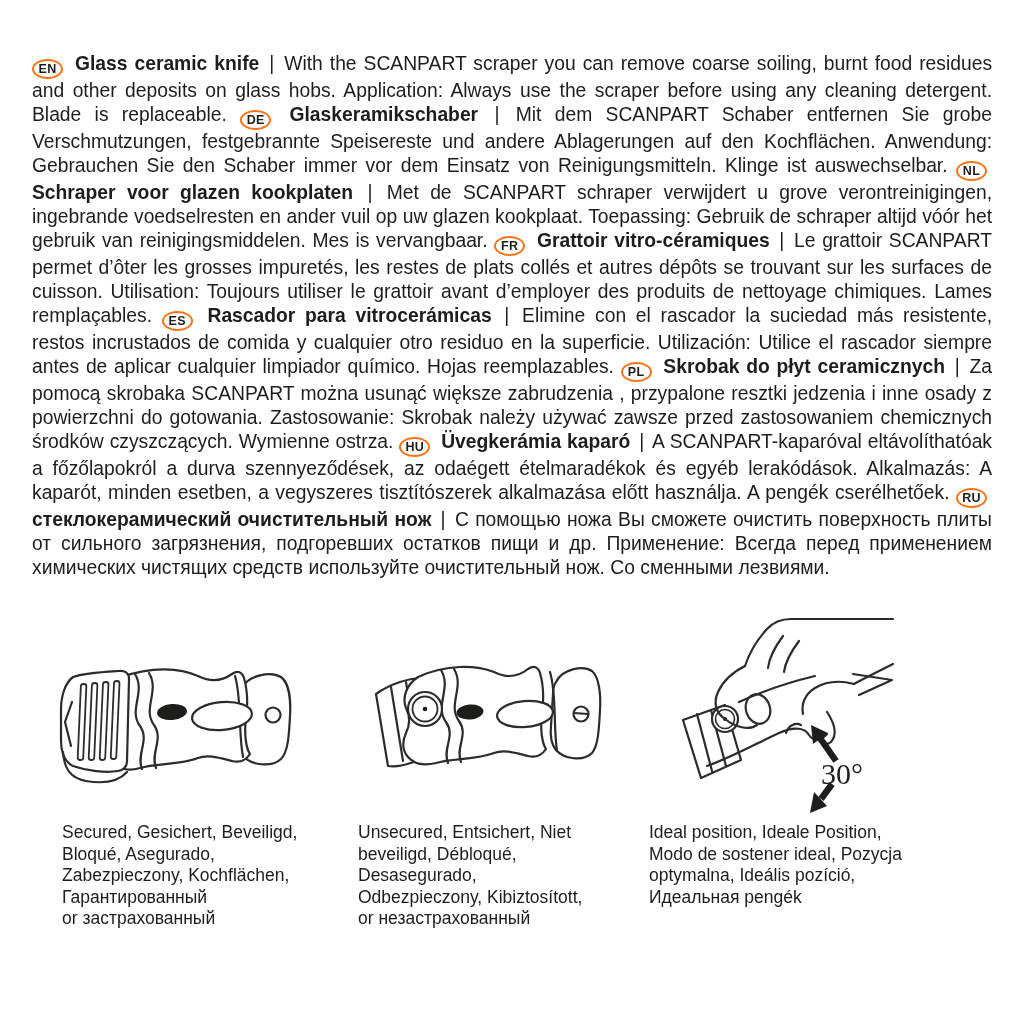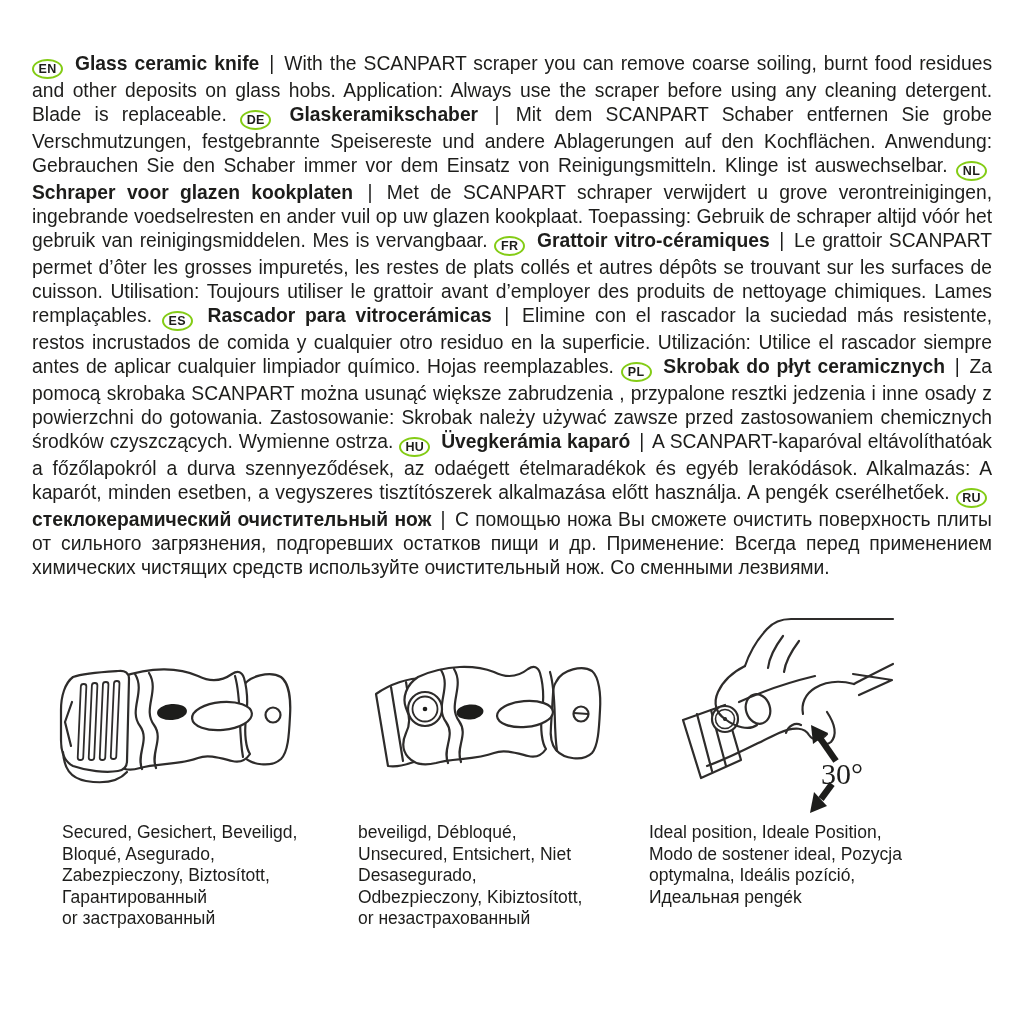--- a/index.html
+++ b/index.html
@@ -1,21 +1,21 @@
 <!DOCTYPE html>
 <html><head>
 <meta charset="utf-8">
 <style>
   html,body{margin:0;padding:0;background:#fff}
   body{width:1024px;height:1024px;position:relative;overflow:hidden;
        font-family:"Liberation Sans",sans-serif;color:#1d1d1b;}
   .intro{position:absolute;left:32px;top:52px;width:960px;margin:0;
          font-size:19.3px;line-height:24px;text-align:justify;}
   .lang-badge{display:inline-block;min-width:31px;height:20px;line-height:17px;
-         border:2px solid #84cc16;border-radius:50%;text-align:center;
+         border:2px solid #f97316;border-radius:50%;text-align:center;
          font-weight:700;font-size:12.5px;letter-spacing:.3px;vertical-align:-3px;
          padding:0 3px;box-sizing:border-box;margin-right:5px;}
   .sec-title{font-weight:700;margin-top:28px;}
   .sep{padding:0 3px;font-weight:400;}
   .caption{position:absolute;font-size:17.5px;line-height:21.5px;color:#1d1d1b;}
   .fig{position:absolute;}
   .ln{fill:none;stroke:#2e2c2b;stroke-width:2.2;stroke-linecap:round;stroke-linejoin:round;}
   .fw{fill:#ffffff;stroke:#2e2c2b;stroke-width:2.2;stroke-linejoin:round;}
   .solid{fill:#1d1d1b;stroke:none;}
   .angle-text{font-family:"Liberation Serif",serif;font-size:30px;fill:#1d1d1b;}
@@ -113,27 +113,27 @@
         <text class="angle-text" x="187" y="182" text-anchor="middle">30°</text>
         <path d="M 166,197 L 177,182" stroke="#1d1d1b" stroke-width="6.5" fill="none"></path>
         <polygon class="solid" points="155,211 172,204 159,190"></polygon>
       </g>
     </g>
   </svg>
 
   <div class="caption" id="cap-0" style="left:62px;top:822px;width:292px">
       <div>Secured, Gesichert, Beveiligd,</div>
       <div>Bloqué, Asegurado,</div>
-      <div>Zabezpieczony, Biztosított,</div>
+      <div>Zabezpieczony, Kochflächen,</div>
       <div>Гарантированный</div>
       <div>or застрахованный</div>
     </div>
   <div class="caption" id="cap-1" style="left:358px;top:822px;width:292px">
+      <div>Unsecured, Entsichert, Niet</div>
       <div>beveiligd, Débloqué,</div>
-      <div>Unsecured, Entsichert, Niet</div>
       <div>Desasegurado,</div>
       <div>Odbezpieczony, Kibiztosított,</div>
       <div>or незастрахованный</div>
     </div>
   <div class="caption" id="cap-2" style="left:649px;top:822px;width:320px">
       <div>Ideal position, Ideale Position,</div>
       <div>Modo de sostener ideal, Pozycja</div>
       <div>optymalna, Ideális pozíció,</div>
       <div>Идеальная pengék</div>
     </div>

